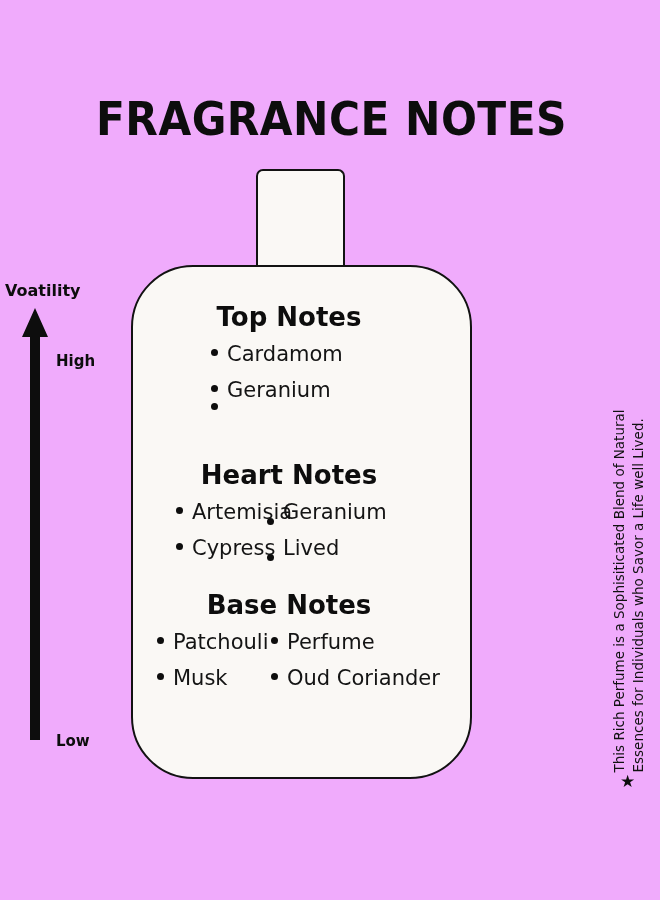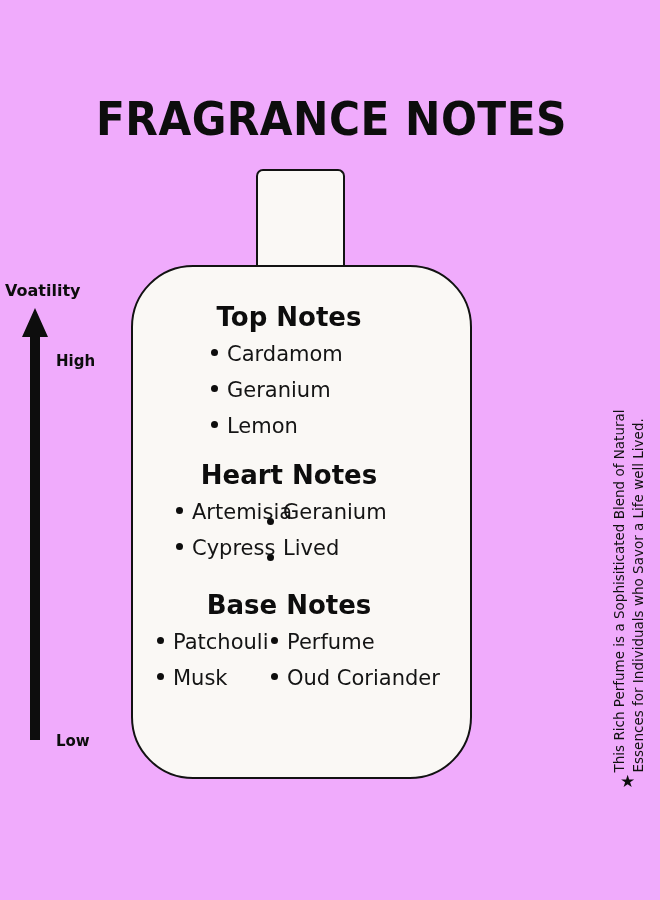--- a/index.html
+++ b/index.html
@@ -216,21 +216,20 @@
         </div>
         <div class="note-row">
           <div class="note-item">
             <span class="bullet"></span>
             <span>Geranium</span>
           </div>
         </div>
         <div class="note-row">
           <div class="note-item">
             <span class="bullet"></span>
-            <span>Lemon</span>
           </div>
         </div>
       </div>
     </div>
 
     <div class="note-group group-heart">
       <div class="group-heading">Heart Notes</div>
       <div class="note-rows">
         <div class="note-row">
           <div class="note-item">

